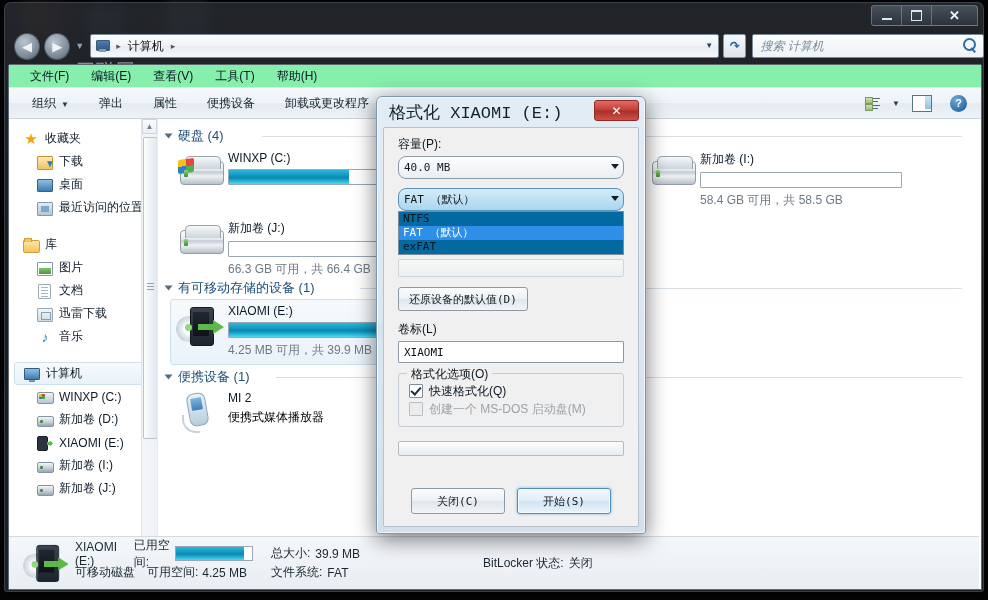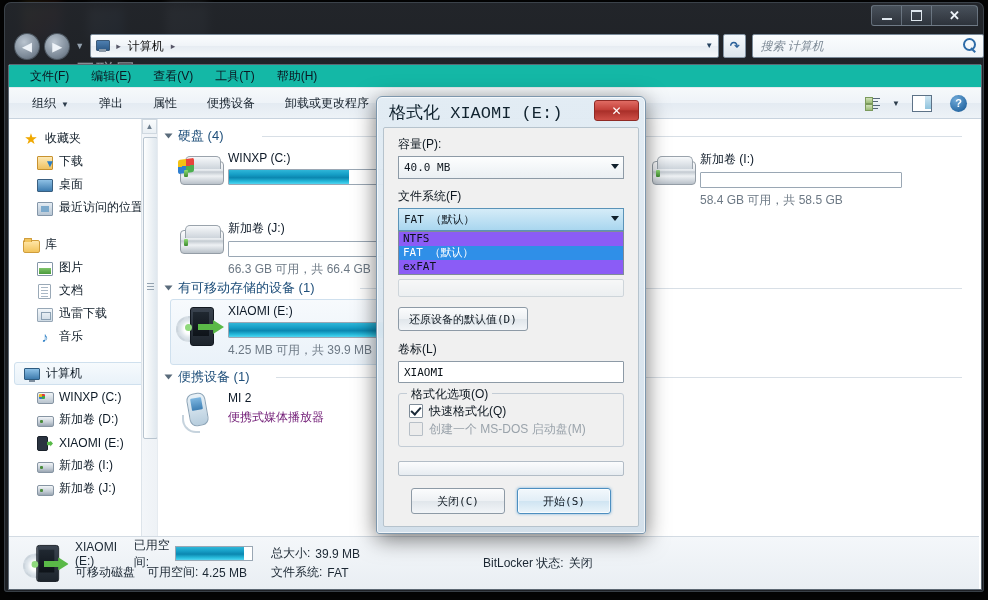--- a/index.html
+++ b/index.html
@@ -132,21 +132,21 @@
   .client {
     position: absolute; left: 4px; top: 62px;
     width: 972px; height: 524px;
     background: #fff;
     border: 1px solid #5c6772;
     border-radius: 2px 2px 0 0;
     overflow: hidden;
   }
   
   .menubar {
-    height: 22px; background: #14b8a6;
+    height: 22px; background: #86efac;
     display:flex; align-items:center;
     padding-left: 10px; gap: 0;
     border-bottom: 1px solid #e3e9ef;
   }
   .menuitem {
     padding: 2px 11px; font-size: 12px; color:#0b1722;
   }
   
   .cmdbar {
     height: 30px;
@@ -296,21 +296,21 @@
   .bar-out {
     width: 200px; height: 14px; background:#fff;
     border:1px solid #9aa7b4; border-radius:1px;
     position: relative; overflow:hidden;
   }
   .bar-fill {
     height: 100%;
     background: linear-gradient(to bottom,#2fb6d8 0%,#17a0c8 30%,#0b87b0 55%,#2bc0e0 85%,#55d4ef 100%);
   }
   .drive-sub { font-size:12px; color:#6d7985; margin-top:4px;}
-  .drive-sub2 { font-size:12px; color:#701a75; margin-top:3px;}
+  .drive-sub2 { font-size:12px; color:#000000; margin-top:3px;}
 
   
   .statusbar {
     position:absolute; left:0; bottom:0; width:970px; height:52px;
     background: linear-gradient(to bottom,#f4f7fa,#e9eef3);
     border-top: 1px solid #d3dbe3;
     display:flex; align-items:center;
   }
   .st-ico { width:46px;height:44px;position:relative;margin-left:14px;flex:0 0 46px;}
   .st-cols { display:flex; align-items:center; margin-left:6px; font-size:12px; color:#1b2733;}
@@ -353,39 +353,39 @@
     background:#f0f0f0;
     border:1px solid #b6c3cd;
     border-radius:2px;
   }
   .dlg-inner { padding: 8px 14px 0 14px; }
   .fld-label { font-size:12px; color:#0d1720; margin-bottom:3px; font-family:"Liberation Sans",sans-serif;}
   .combo {
     position: relative;
     height: 21px;
     background: linear-gradient(to bottom,#fdfefe,#eaeff3);
-    border:1px solid #8d9aa6; border-radius:0;
+    border:1px solid #8d9aa6; border-radius:8px;
     display:flex; align-items:center;
     font-family:"DejaVu Sans Mono","Liberation Mono",monospace;
     font-size:11px; color:#101820;
     margin-bottom: 9px;
   }
   .combo .val { margin-left:5px; }
   .combo .arrow {
     position:absolute; right:4px; top:7px;
     width:0;height:0;border-left:4px solid transparent;border-right:4px solid transparent;border-top:5px solid #10202c;
   }
   .combo.open {
     background: linear-gradient(to bottom,#d5ecf8,#a9d6ef);
     border-color:#5a93b8;
     margin-bottom: 0;
   }
   .droplist {
     border:1px solid #7f8c98;
-    background:#8b5cf6;
+    background:#0369a1;
     margin-bottom: 6px;
     position: relative;
     z-index: 5;
   }
   .dropitem {
     height: 14px; line-height:14px;
     padding-left: 4px;
     font-family:"DejaVu Sans Mono","Liberation Mono",monospace;
     font-size:11px; color:#0b131a;
   }
@@ -835,21 +835,20 @@
 
     <div class="dlg-body">
       <div class="dlg-inner">
 
         <div class="fld-label">容量(P):</div>
         <div class="combo">
           <span class="val">40.0 MB</span>
           <i class="arrow"></i>
         </div>
 
-        <div class="fld-label">文件系统(F)</div>
         <div class="combo open">
           <span class="val">FAT （默认）</span>
           <i class="arrow"></i>
         </div>
         <div class="droplist">
           <div class="dropitem">NTFS</div>
           <div class="dropitem sel">FAT （默认）</div>
           <div class="dropitem">exFAT</div>
         </div>
 

